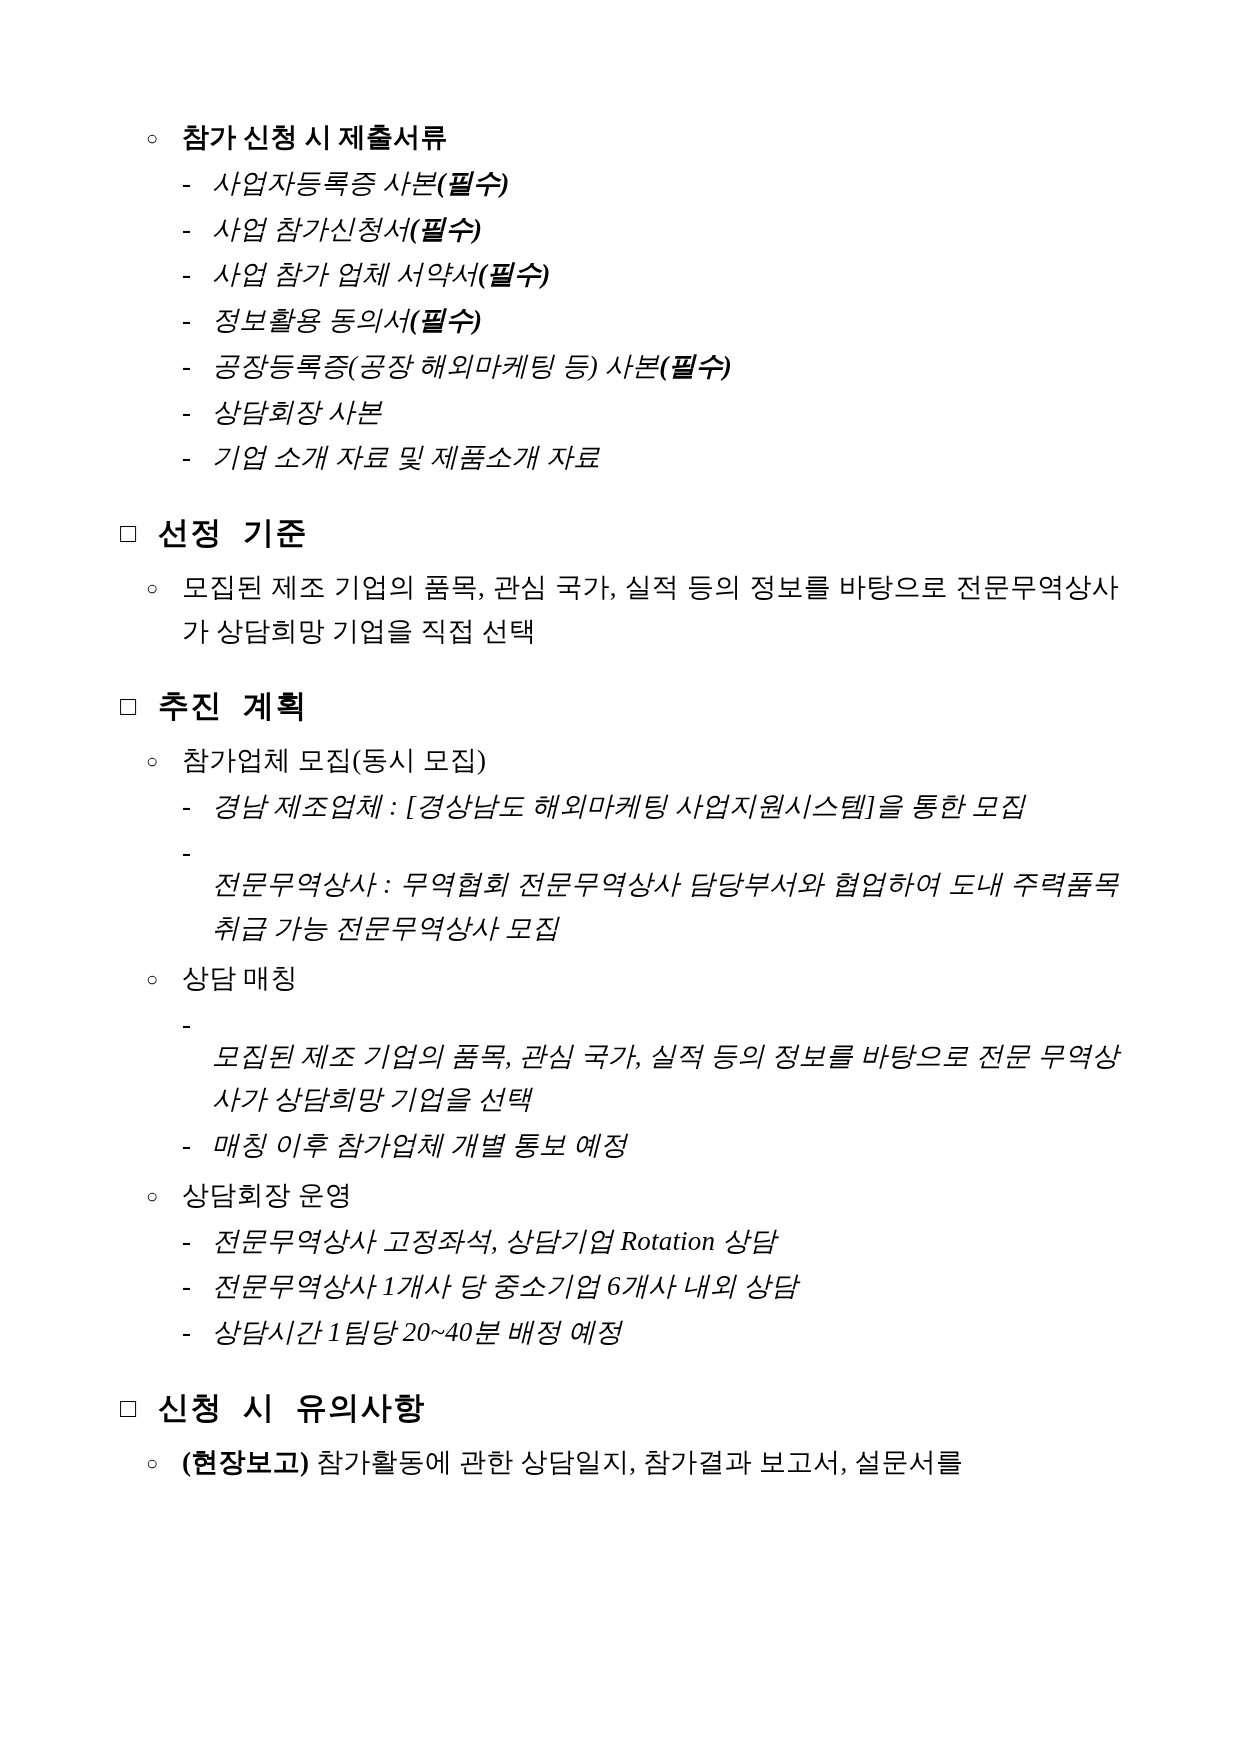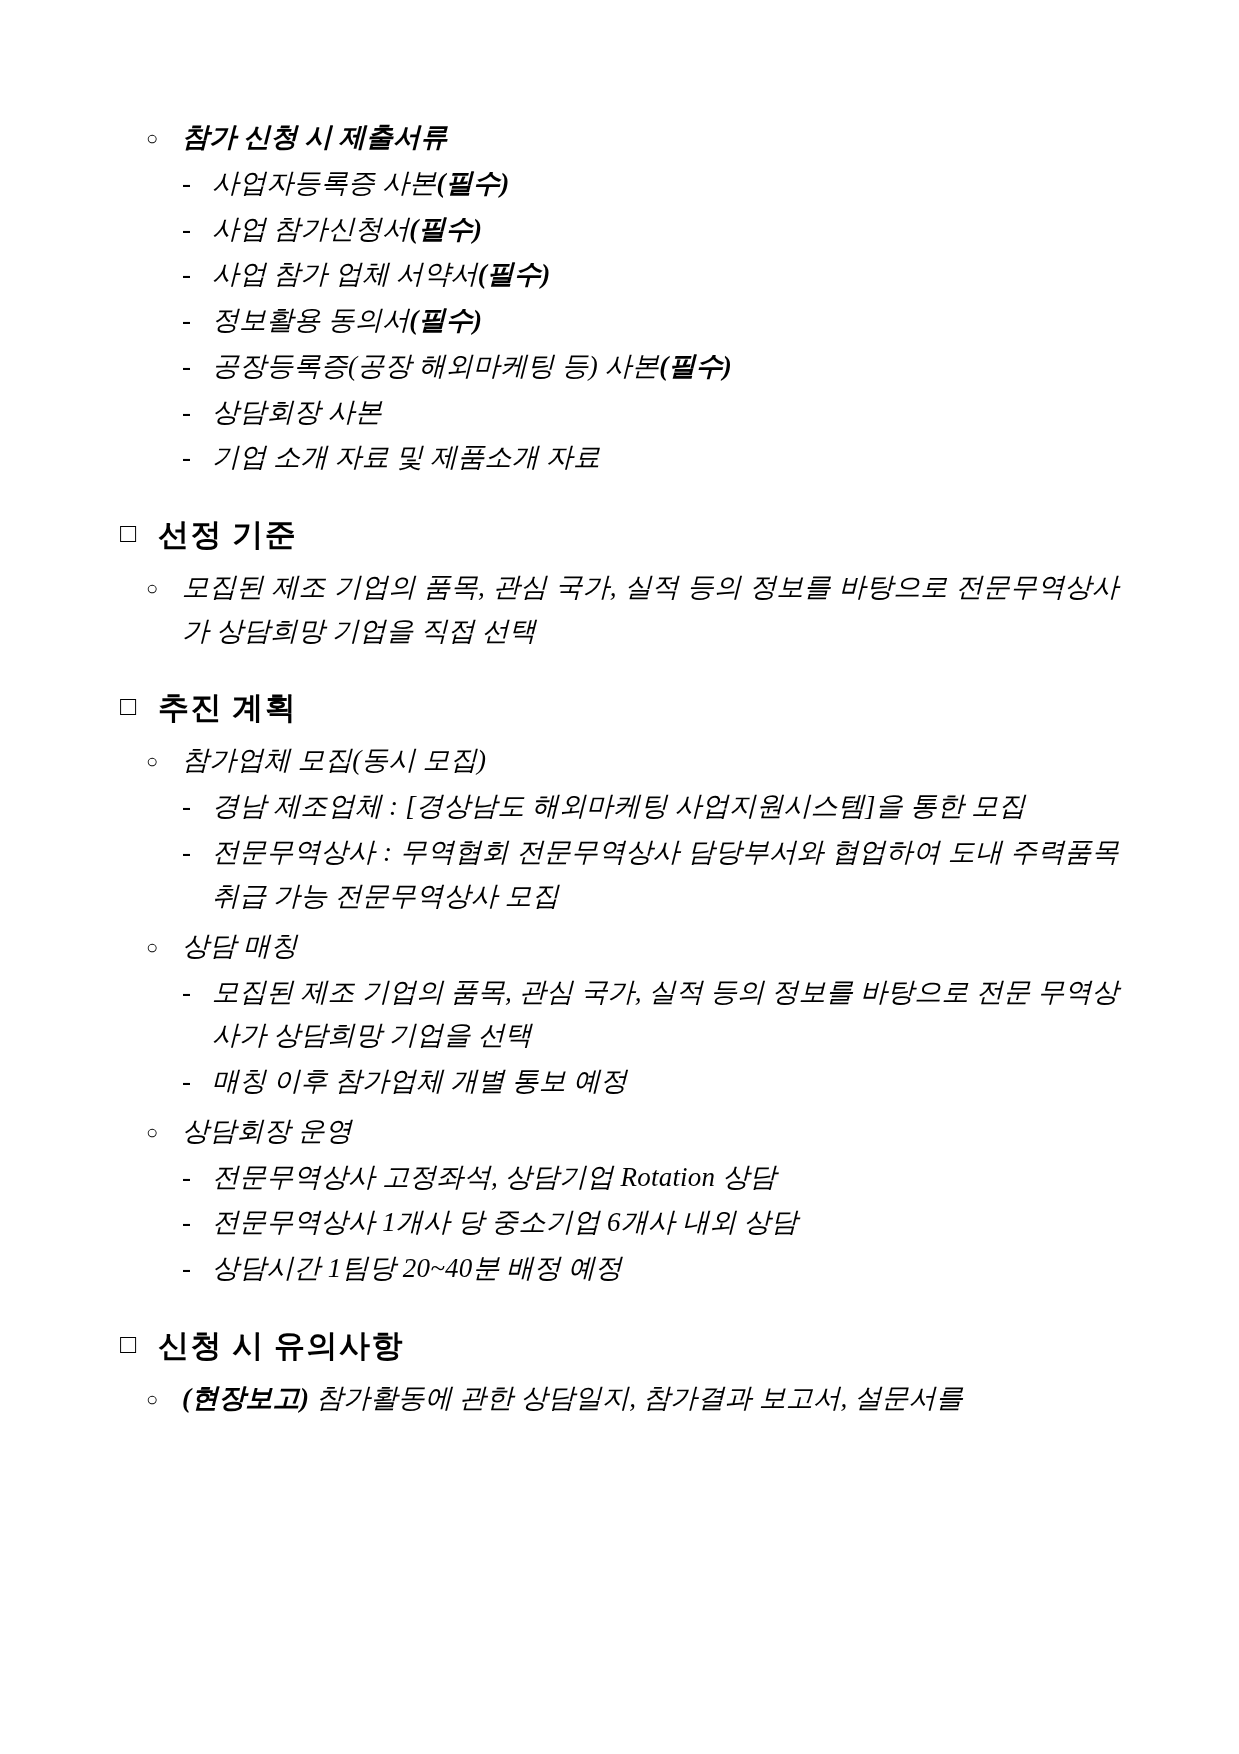--- a/index.html
+++ b/index.html
@@ -42,41 +42,41 @@
   }
   .h-sq .marker {
     width: 38px;
     flex: 0 0 38px;
     font-size: 27px;
     font-weight: normal;
     line-height: 1.45;
   }
   .h-sq .txt {
     flex: 1;
+    font-family: Liberation Mono, monospace;
   }
 
   
   .l2 {
     display: flex;
     align-items: flex-start;
     font-size: 27px;
     line-height: 1.62;
     margin: 6px 0 2px 0;
     padding-left: 26px;
   }
   .l2 .marker {
     width: 36px;
     flex: 0 0 36px;
     font-size: 20px;
     line-height: 2.2;
   }
   .l2 .txt {
     flex: 1;
     letter-spacing: 0.2px;
-    font-style: italic;
   }
   .l2.justify .txt {
     text-align: justify;
     text-justify: inter-word;
   }
 
   
   .l3 {
     display: flex;
     align-items: flex-start;
@@ -92,20 +92,21 @@
     line-height: 1.62;
   }
   .l3 .txt {
     flex: 1;
     letter-spacing: 0.2px;
     font-style: italic;
   }
   .l3.justify .txt {
     text-align: justify;
     text-justify: inter-word;
+    margin-top: 32px;
   }
 
   b, .bold { font-weight: bold; }
 </style>
 </head>
 <body>
 
 <div class="page">
 
   <div class="section">

